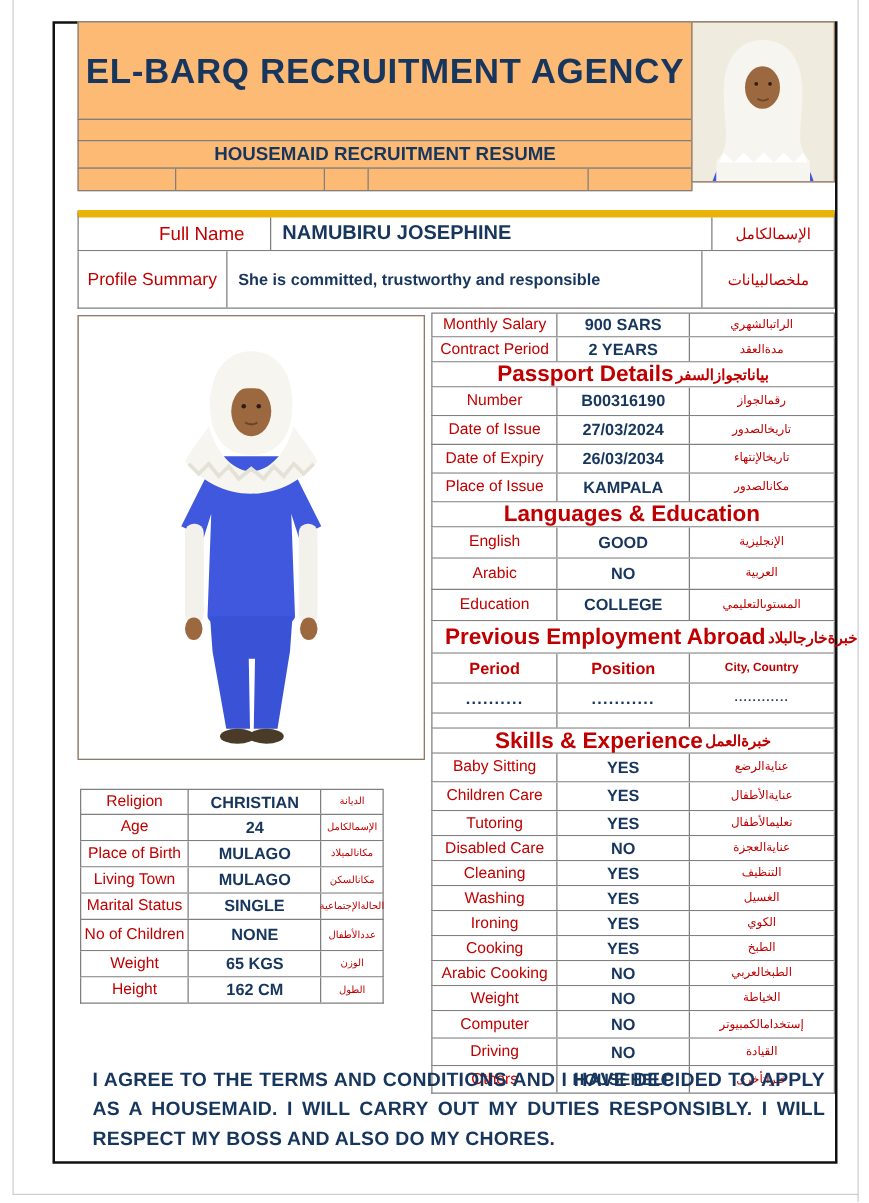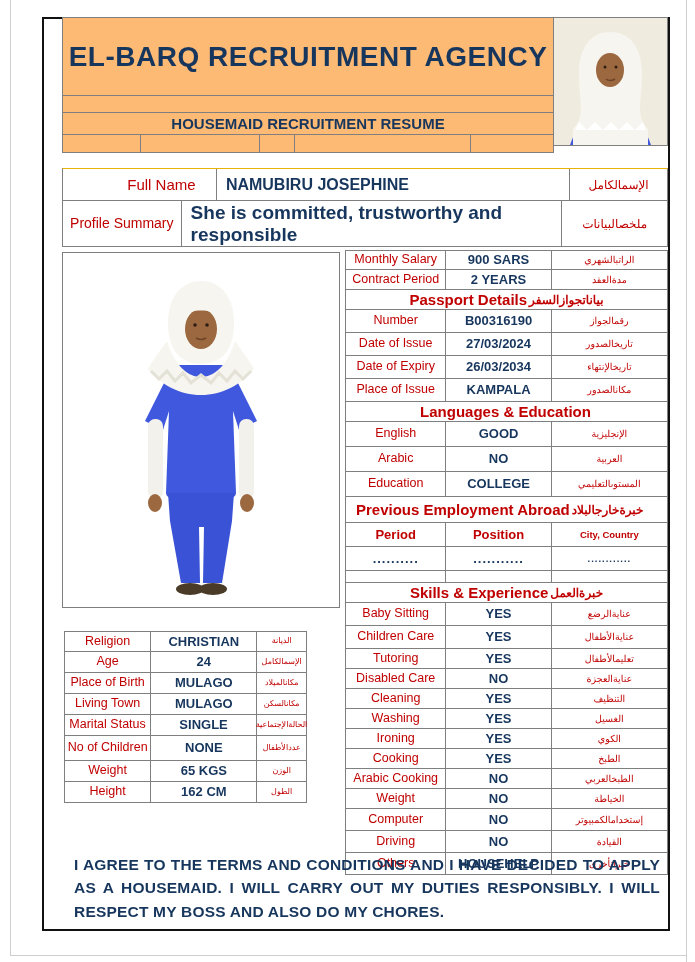--- a/index.html
+++ b/index.html
@@ -16,40 +16,40 @@
   .gap-row{left:62px;top:95px;width:492px;height:18px;}
   .resume-box{left:62px;top:112px;width:492px;height:23px;display:flex;align-items:center;justify-content:center;}
   .resume-title{color:#17365D;font-size:15px;font-weight:bold;}
   .hcells{left:62px;top:134px;width:492px;height:19px;display:flex;padding:0;}
   .hcell{border-right:1px solid #7f7f7f;height:100%;box-sizing:border-box;}
   .hcell:last-child{border-right:none;}
   .photo-box{left:553px;top:17px;width:115px;height:129px;padding:0;overflow:hidden;}
   
   .fullname-table{position:absolute;left:62px;top:168px;width:606px;box-sizing:border-box;}
   .frow{display:flex;border:1px solid #7f7f7f;border-top:none;box-sizing:border-box;background:#fff;}
-  .frow:first-child{border-top:1px solid #eab308;padding-left:44px;}
+  .frow:first-child{border-top:6px solid #eab308;padding-left:44px;}
   .frow .c{display:flex;align-items:center;box-sizing:border-box;}
   .frow .lab{width:118px;justify-content:center;color:#C00000;text-align:center;}
   .frow .val{width:382px;border-left:1px solid #7f7f7f;padding-left:9px;color:#17365D;font-weight:bold;}
   .frow .arx{width:106px;border-left:1px solid #7f7f7f;justify-content:center;color:#C00000;font-size:12px;}
   .frow.fn{height:33px;}  .frow.fn .lab{font-size:15px;} .frow.fn .val{font-size:16px;}
-  .frow.ps{height:46px;}  .frow.ps .lab{font-size:14px;line-height:1.15;} .frow.ps .val{font-size:19px;}
+  .frow.ps{height:46px;}  .frow.ps .lab{font-size:14px;line-height:1.15;} .frow.ps .val{font-size:13px;}
   
   .body-photo{left:62px;top:252px;width:278px;height:356px;padding:0;overflow:hidden;}
   
   .dtable{position:absolute;box-sizing:border-box;}
   .trow{display:flex;border:1px solid #7f7f7f;border-top:none;box-sizing:border-box;background:#fff;}
   .trow:first-child{border-top:1px solid #7f7f7f;}
   .trow .c{display:flex;align-items:center;justify-content:center;box-sizing:border-box;text-align:center;line-height:1.05;}
   .trow .lab{color:#C00000;font-size:12.5px;}
   .trow .val{border-left:1px solid #7f7f7f;color:#17365D;font-weight:bold;font-size:13px;}
   .trow .ar{border-left:1px solid #7f7f7f;color:#C00000;}
   .t-header{align-items:center;}
   .t-header .hdr{flex:1;display:flex;align-items:center;justify-content:center;gap:2px;}
-  .hdr-en{color:#C00000;font-weight:bold;font-size:15px;white-space:nowrap;}
+  .hdr-en{color:#C00000;font-weight:bold;font-size:18px;white-space:nowrap;}
   .hdr-ar{color:#C00000;font-weight:bold;font-size:12px;white-space:nowrap;}
   .t-cols .lab,.t-cols .val,.t-cols .ar{color:#C00000;font-weight:bold;font-size:13px;}
   .t-dots .lab,.t-dots .val,.t-dots .ar{color:#17365D;font-weight:bold;font-size:13px;letter-spacing:1px;}
   
   #right-table{left:345px;top:250px;width:323px;}
   #right-table .trow{height:20px;}
   #right-table .lab{width:100px;}
   #right-table .val{width:106px;}
   #right-table .ar{width:117px;font-size:9.5px;}
   #right-table .trow:nth-child(n+4):nth-child(-n+7){height:23px;}

